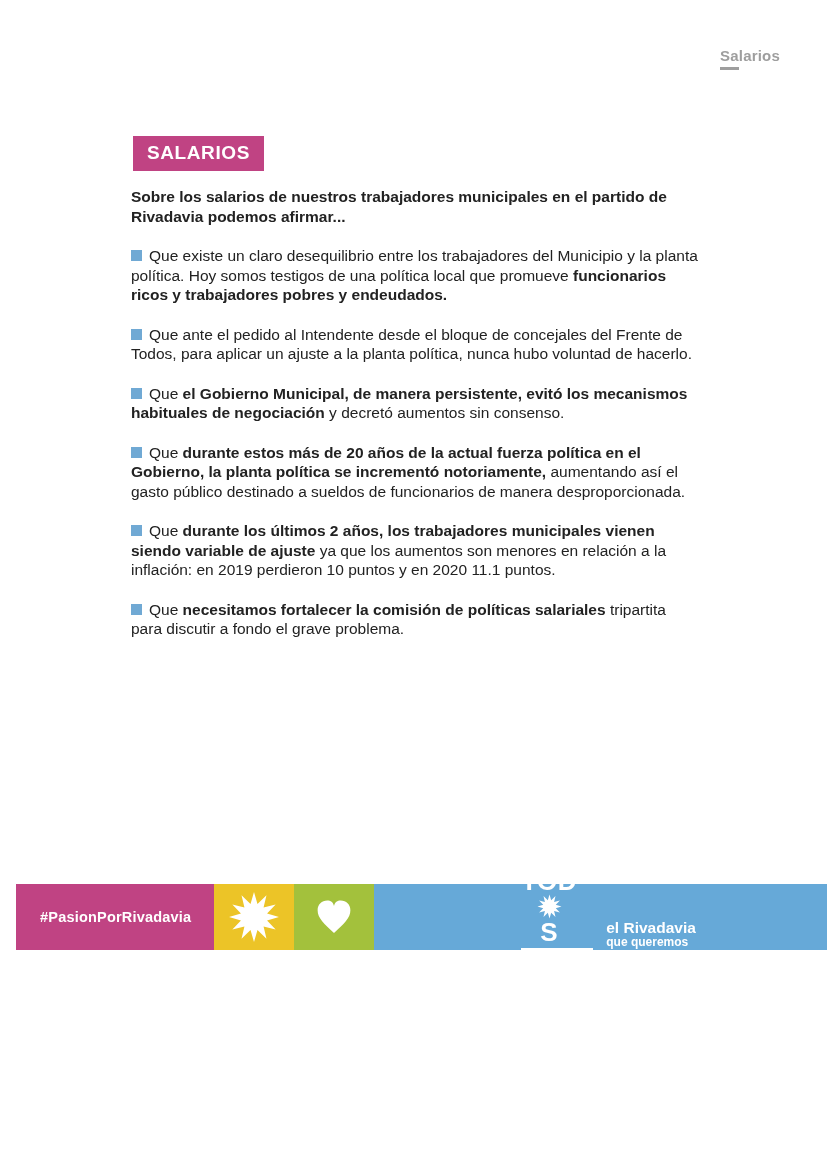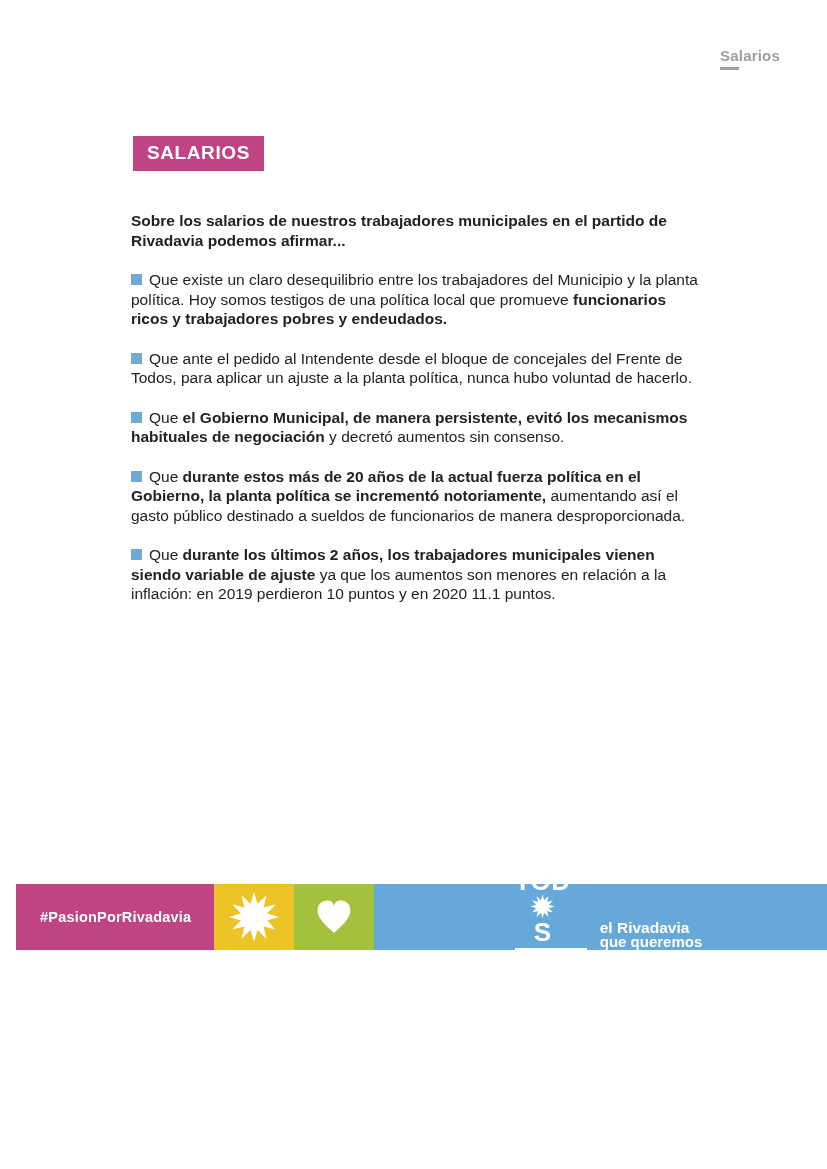--- a/index.html
+++ b/index.html
@@ -47,21 +47,20 @@
 
   
   .content {
     position: absolute;
     left: 131px;
     top: 187px;
     width: 570px;
     color: #222222;
     font-size: 15.5px;
     line-height: 19.5px;
-    margin-top: 24px;
   }
   .intro { font-weight: bold; margin: 0 0 20px 0; }
   .bullet-p { margin: 0 0 20px 0; }
   .bullet-square {
     display: inline-block;
     width: 11px;
     height: 11px;
     background: #70a9d4;
     margin-right: 7px;
   }
@@ -129,21 +128,21 @@
     color: #66a9d8;
     font-weight: bold;
     font-size: 12px;
     line-height: 12px;
     padding: 3px 8px 4px 8px;
     border-radius: 0;
     margin-top: 3px;
   }
   .tagline { color: #ffffff; font-weight: bold; margin-top: 33px; }
   .tagline-l1 { font-size: 15.5px; line-height: 16px; }
-  .tagline-l2 { font-size: 15px; line-height: 12px; }
+  .tagline-l2 { font-size: 12px; line-height: 12px; }
 </style>
 </head>
 <body>
 
 <div class="page">
 
   <div class="corner-label">
     <span>Salarios</span>
     <div class="corner-underline"></div>
   </div>
@@ -151,20 +150,21 @@
   <div class="title-badge">SALARIOS</div>
 
   <div class="content">
     <p class="intro">Sobre los salarios de nuestros trabajadores municipales en el partido de Rivadavia podemos afirmar...</p>
     <div>
         <p class="bullet-p"><span class="bullet-square"></span><span>Que existe un claro desequilibrio entre los trabajadores del Municipio y la planta política. Hoy somos testigos de una política local que promueve </span><span class="run-bold">funcionarios ricos y trabajadores pobres y endeudados.</span></p>
         <p class="bullet-p"><span class="bullet-square"></span><span>Que ante el pedido al Intendente desde el bloque de concejales del Frente de Todos, para aplicar un ajuste a la planta política, nunca hubo voluntad de hacerlo.</span></p>
         <p class="bullet-p"><span class="bullet-square"></span><span>Que </span><span class="run-bold">el Gobierno Municipal, de manera persistente, evitó los mecanismos habituales de negociación</span><span> y decretó aumentos sin consenso.</span></p>
         <p class="bullet-p"><span class="bullet-square"></span><span>Que </span><span class="run-bold">durante estos más de 20 años de la actual fuerza política en el Gobierno, la planta política se incrementó notoriamente,</span><span> aumentando así el gasto público destinado a sueldos de funcionarios de manera desproporcionada.</span></p>
         <p class="bullet-p"><span class="bullet-square"></span><span>Que </span><span class="run-bold">durante los últimos 2 años, los trabajadores municipales vienen siendo variable de ajuste</span><span> ya que los aumentos son menores en relación a la inflación: en 2019 perdieron 10 puntos y en 2020 11.1 puntos.</span></p>
+        <p class="bullet-p"><span class="bullet-square"></span><span>Que </span><span class="run-bold">necesitamos fortalecer la comisión de políticas salariales</span><span> tripartita para discutir a fondo el grave problema.</span></p>
       </div>
   </div>
 
   <div class="footer">
     <div class="f-pink">
       <span>#PasionPorRivadavia</span>
     </div>
     <div class="f-yellow">
       <span class="sun-big">
         <svg viewBox="0 0 100 100">

